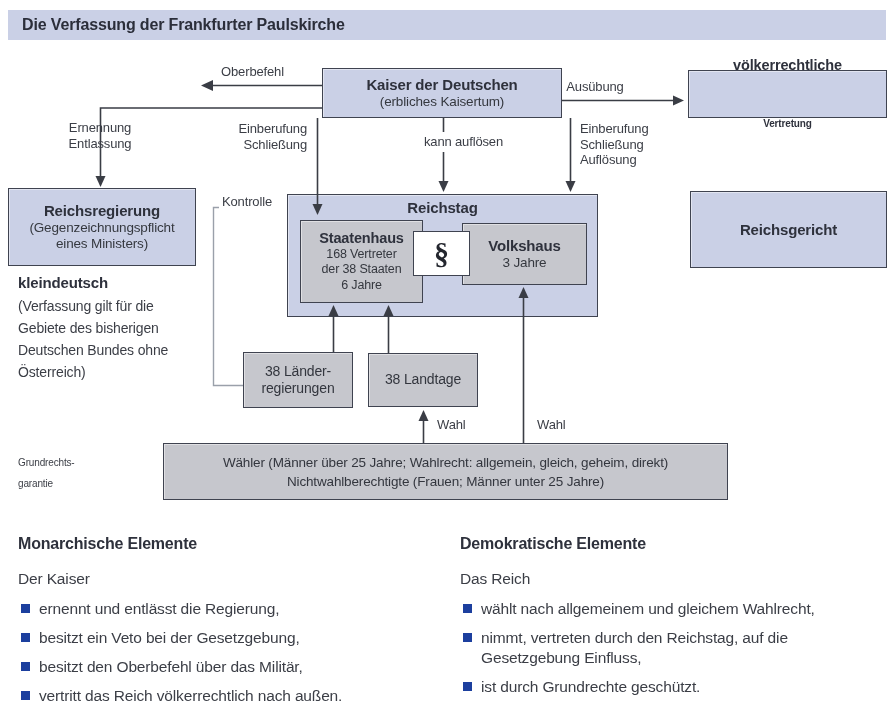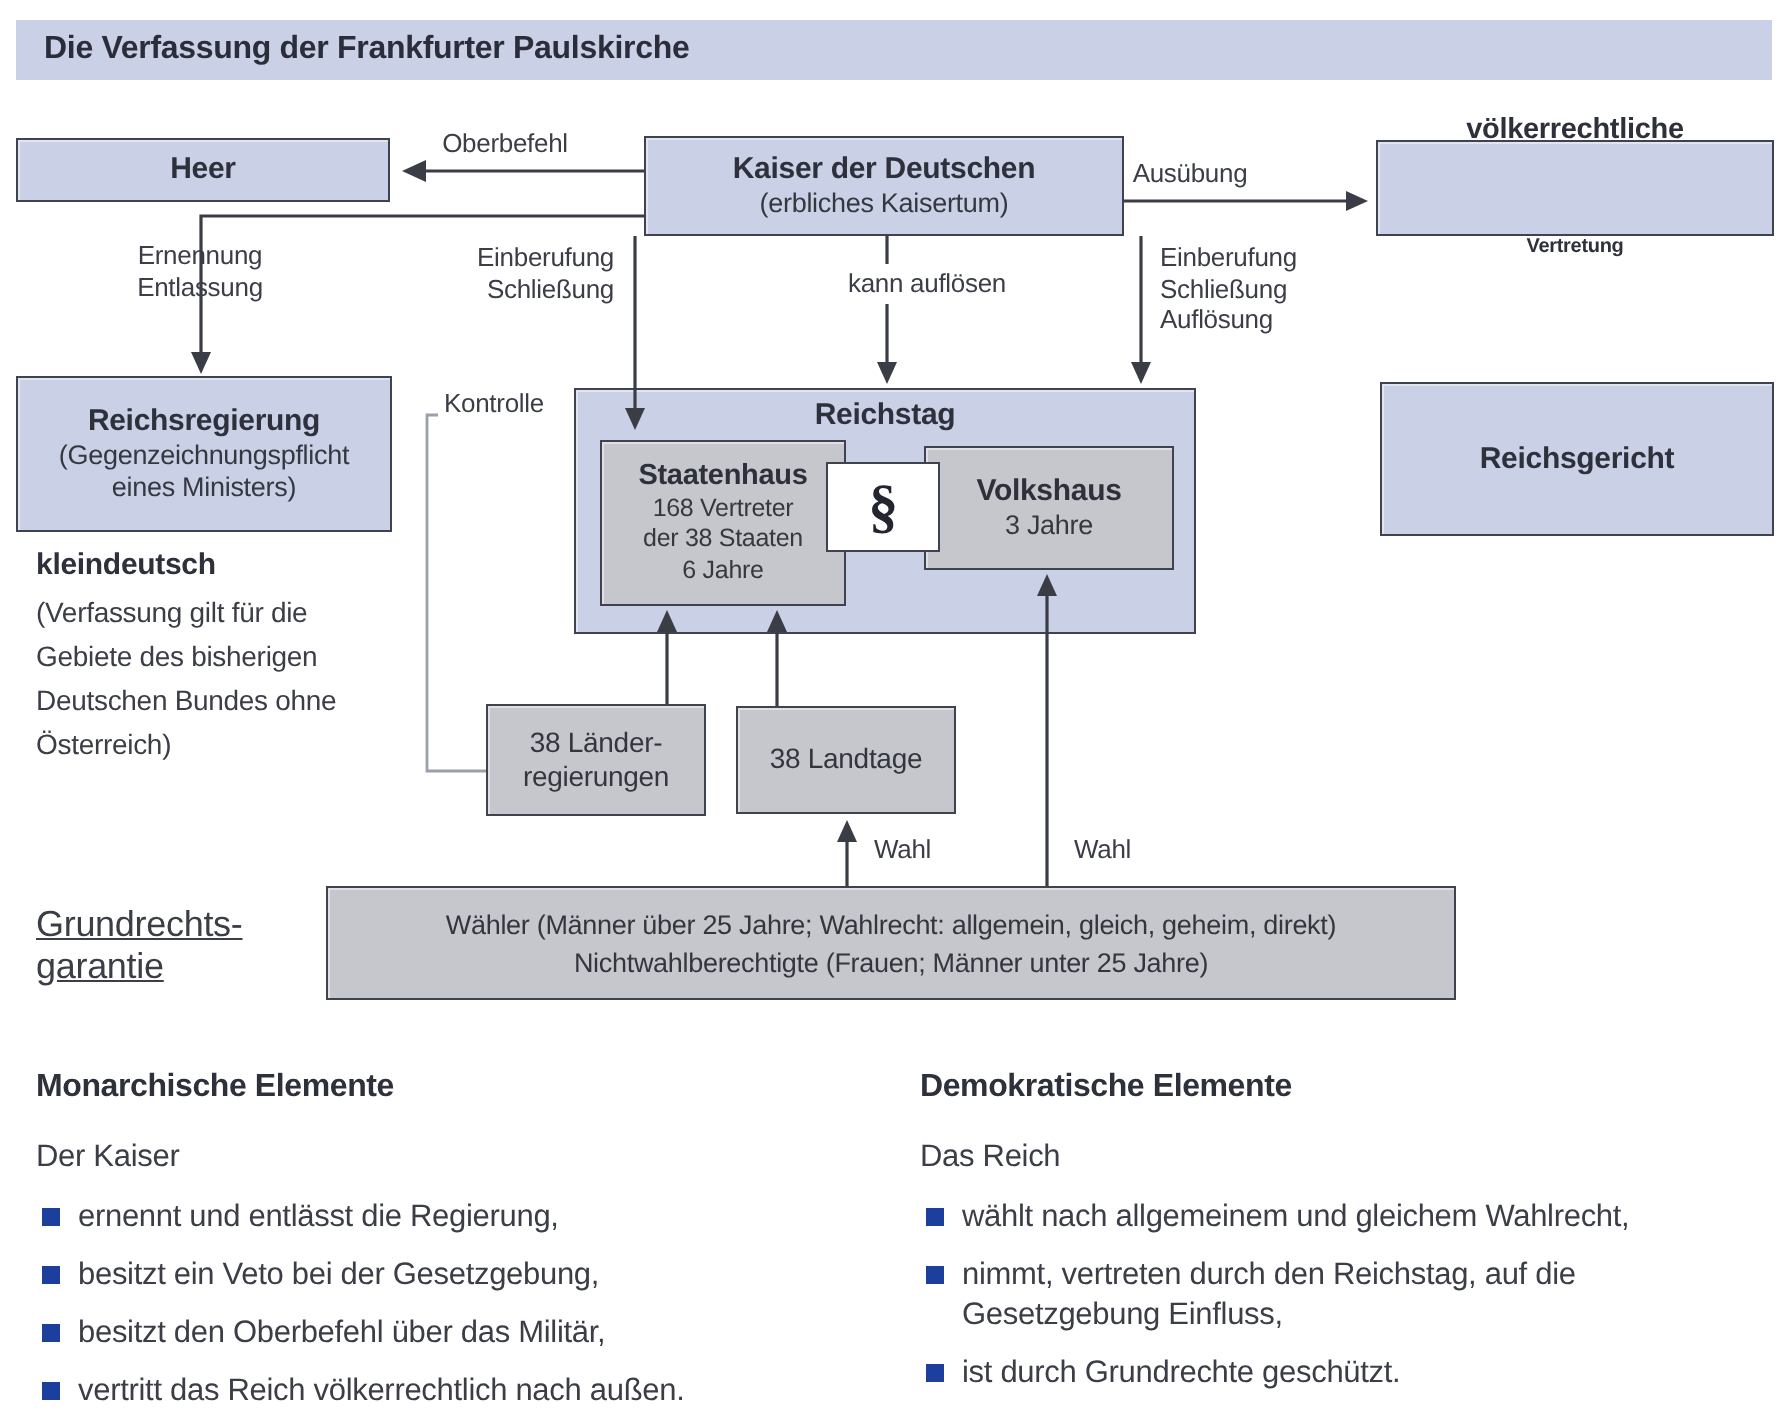--- a/index.html
+++ b/index.html
@@ -44,41 +44,38 @@
   #lbl-kann{left:383px;top:132px;width:120px;text-align:right;background:#ffffff;padding:2px 0;}
   #lbl-einberufung-r{left:580px;top:121px;width:100px;text-align:left;}
   #lbl-kontrolle{left:222px;top:194px;}
   #lbl-wahl-l{left:437px;top:417px;}
   #lbl-wahl-r{left:537px;top:417px;}
   
   #note-kleindeutsch{left:18px;top:274px;width:185px;z-index:1;}
   #note-kleindeutsch .nk-title{font-weight:bold;font-size:15px;color:#2e313c;margin-bottom:4px;}
   #note-kleindeutsch .nk-line{font-size:14px;line-height:22px;}
   #note-grundrechts{left:18px;top:452px;width:120px;z-index:1;}
-  #note-grundrechts .nk-line{font-size:18px;line-height:21px;text-decoration:underline;}
+  #note-grundrechts .nk-line{font-size:10px;line-height:21px;}
   
   .bcol{position:absolute;width:410px;z-index:1;}
   #bottom-left{left:18px;top:535px;}
   #bottom-right{left:460px;top:535px;}
   .bcol h3{margin:0 0 16px 0;font-size:16px;color:#2e313c;letter-spacing:-0.2px;}
   .bcol .subject{font-size:15.5px;line-height:20px;margin-bottom:10px;color:#3b3e46;}
   .bcol ul{list-style:none;margin:0;padding:0;}
   .bcol li{display:flex;align-items:flex-start;margin-bottom:9px;font-size:15.5px;line-height:20px;}
   .bullet-sq{flex:0 0 auto;width:9px;height:9px;background:#1c3f9e;margin:5px 9px 0 3px;}
 </style>
 </head>
 <body>
 
 <div id="page">
 
   <div id="titlebar" class="abs">Die Verfassung der Frankfurter Paulskirche</div>
 
-  <div id="box-heer" class="abs box periw">
-    <div class="box-title">Heer</div>
-  </div>
 
   <div id="box-kaiser" class="abs box periw">
     <div class="box-title">Kaiser der Deutschen</div>
     <div class="box-sub">(erbliches Kaisertum)</div>
   </div>
 
   <div id="box-voelker" class="abs box periw">
     <div class="box-title" style="font-weight:bold;font-size:14.5px;">völkerrechtliche</div>
     <div class="box-title" style="font-weight:bold;font-size:10px;">Vertretung</div>
   </div>

